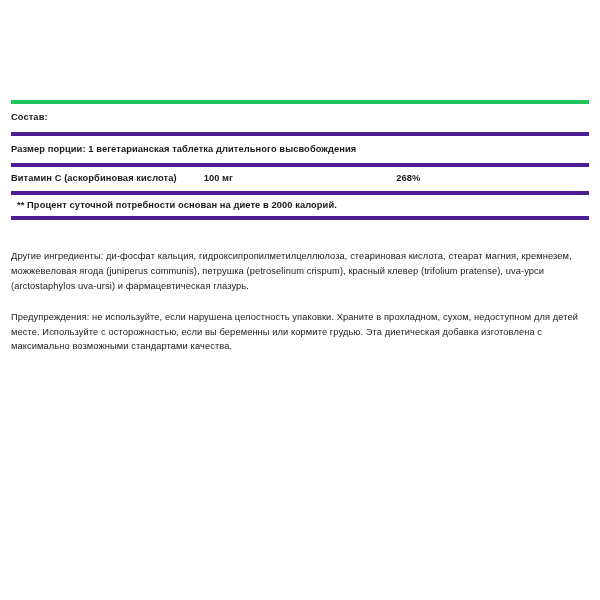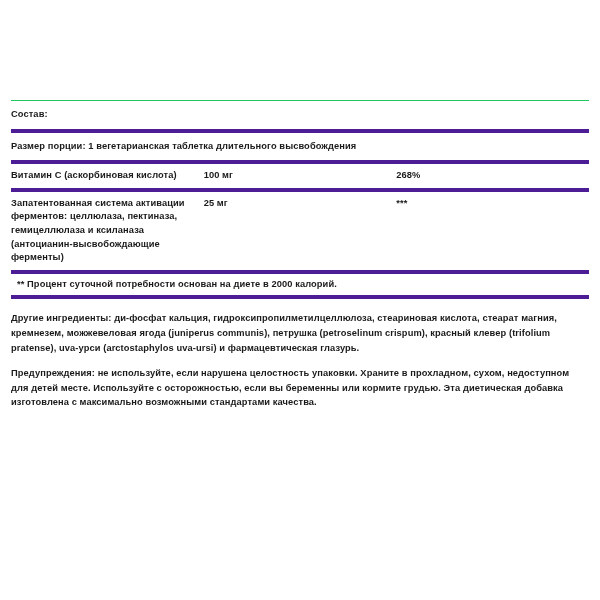--- a/index.html
+++ b/index.html
@@ -30,21 +30,21 @@
   .facts td, .facts th {
     text-align: left;
     vertical-align: top;
     font-weight: bold;
     font-size: 9.3px;
     line-height: 13.6px;
     letter-spacing: 0.01em;
     padding: 5px 0 5px 0;
     border-top: 4px solid #4c1d95;
   }
-  .facts tr.first td { border-top: 1px solid #22c55e; }
+  .facts tr.first td { border-top: 4px solid #22c55e; }
   .col-name  { width: 406px; padding-right: 10px !important; }
   .col-amt   { width: 96px; }
   .col-dv    { width: 76px; }
   .row-head td {
     padding-top: 6px;
     padding-bottom: 6px;
   }
   .amt-cell, .dv-cell {
     vertical-align: middle;
     margin-top: 48px;
@@ -54,25 +54,25 @@
   }
   .note-row td {
     padding: 4px 0 4px 0;
   }
   .note-indent { padding-left: 6px !important; }
   .paras {
     margin: 0;
     padding: 12px 11px 0 11px;
   }
   .para {
-    font-weight: bold;
+    font-weight: normal;
     font-size: 9.3px;
     line-height: 14.6px;
     letter-spacing: 0.01em;
-    margin: 0 0 11px 0;
+    margin: 17px 0 11px 0;
     max-width: 578px;
   }
   .para:last-child { margin-bottom: 0; }
   .title-cell { padding-top: 7px !important; padding-bottom: 7px !important; }
 </style>
 </head>
 <body>
 
 <div class="page">
 
@@ -88,25 +88,20 @@
 
 
       <tr>
         <td class="col-name">Витамин С (аскорбиновая кислота)</td>
         <td class="col-amt amt-cell">100 мг</td>
         <td class="col-dv dv-cell">268%</td>
       </tr>
 
 
 
-      <tr>
-        <td class="col-name">Запатентованная система активации ферментов:  целлюлаза, пектиназа, гемицеллюлаза и ксиланаза (антоцианин-высвобождающие ферменты)</td>
-        <td class="col-amt amt-cell">25 мг</td>
-        <td class="col-dv dv-cell stars">***</td>
-      </tr>
 
 
       <tr class="note-row">
         <td colspan="3" class="note-indent">** Процент суточной потребности основан на диете в 2000 калорий.</td>
       </tr>
 
       <tr>
         <td colspan="3" style="padding:0;height:0;line-height:0;font-size:0;"></td>
       </tr>
     </tbody>

